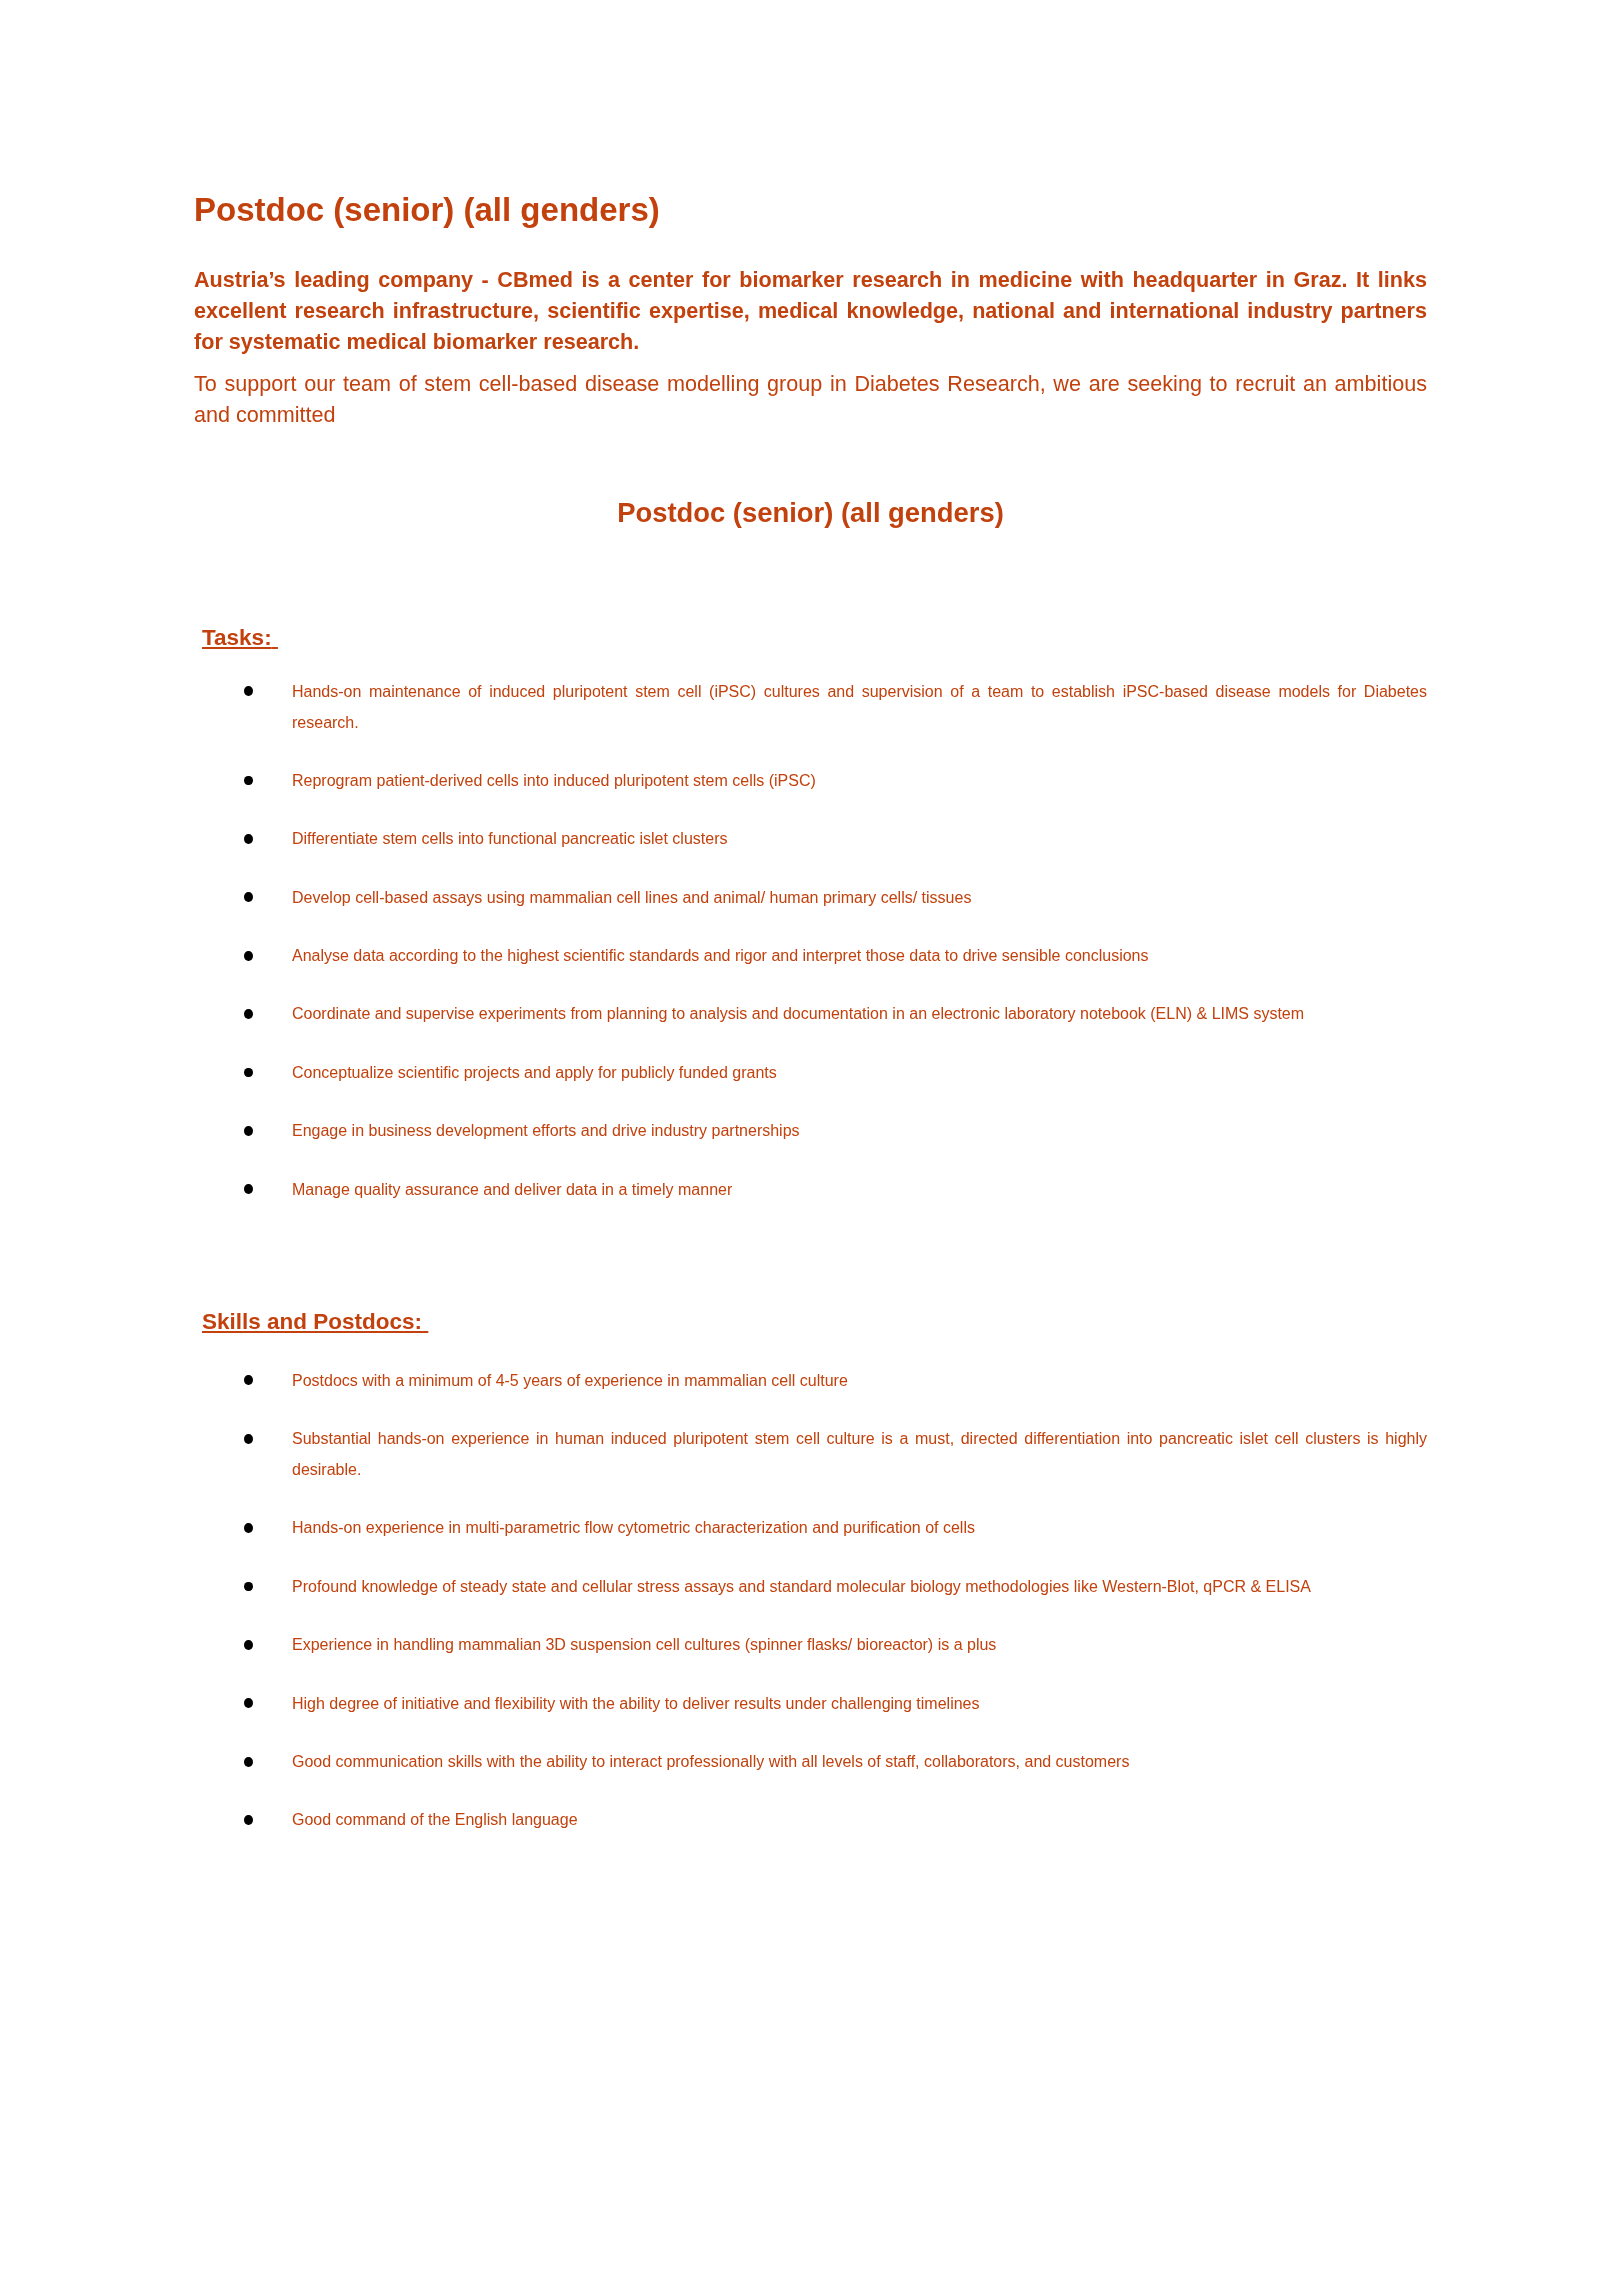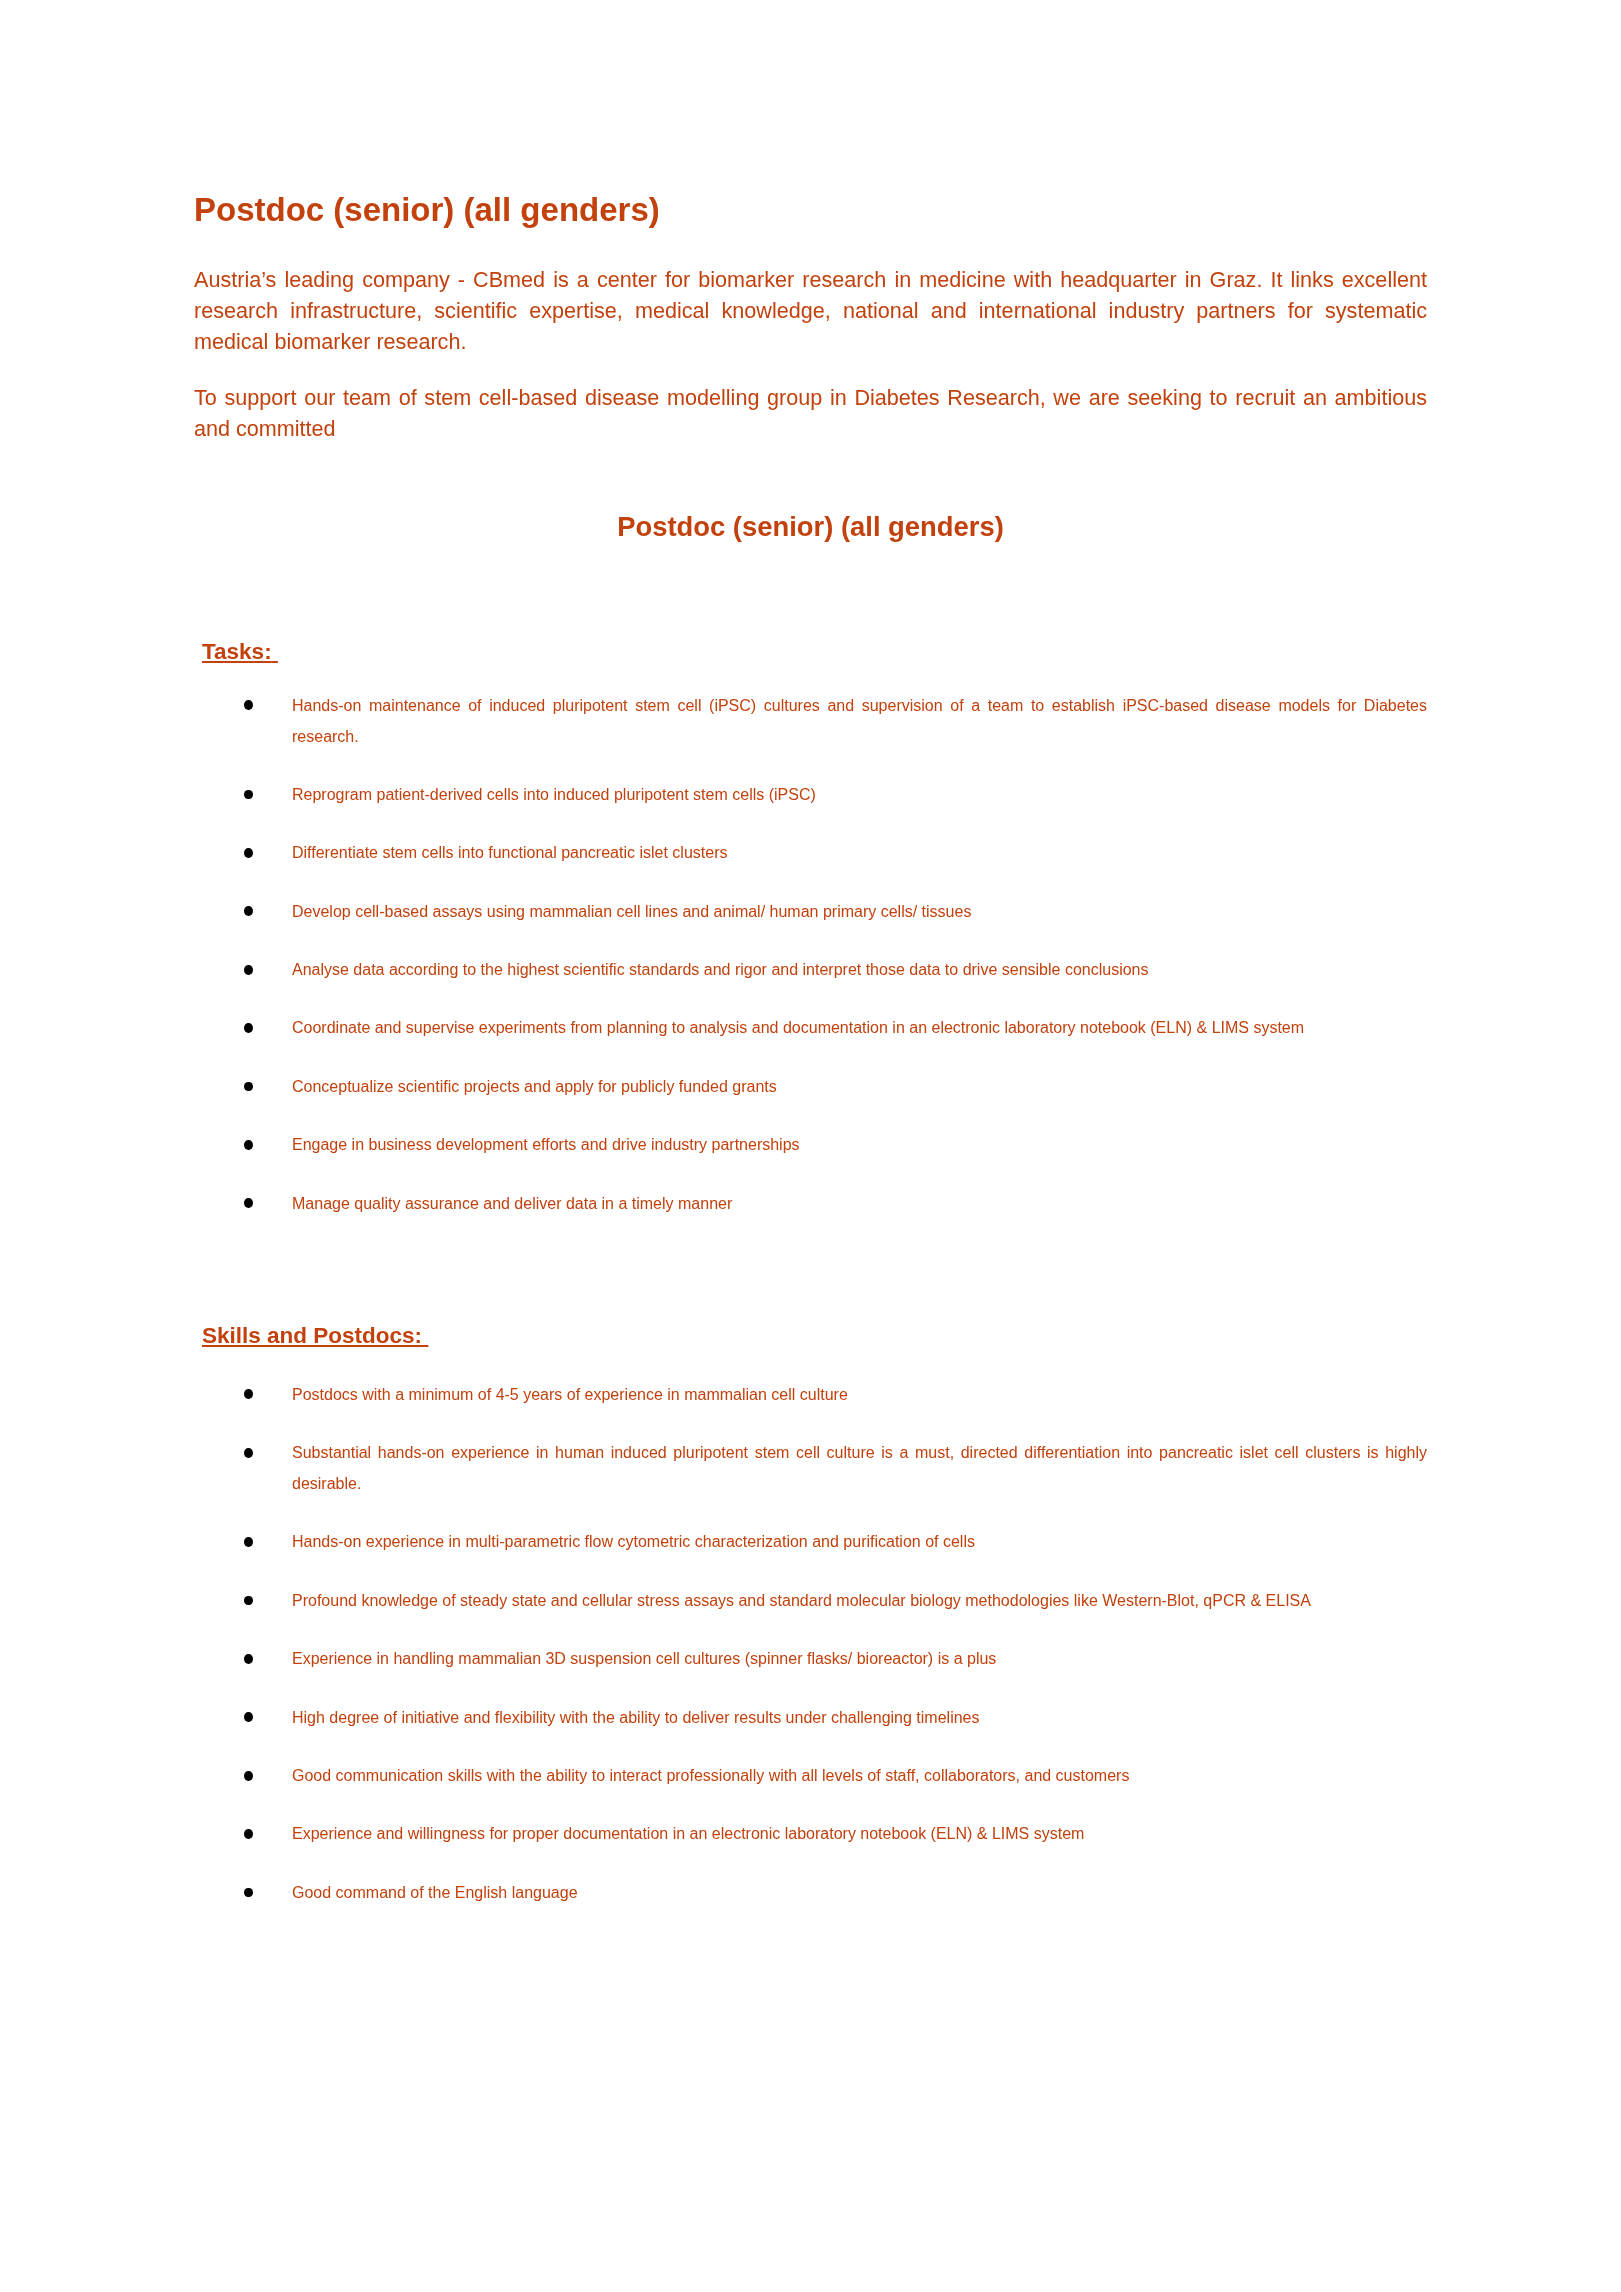--- a/index.html
+++ b/index.html
@@ -23,21 +23,21 @@
     line-height: 39px;
     font-weight: bold;
     margin: 0 0 35px 0;
   }
   p.body-text {
     font-size: 21.6px;
     line-height: 31px;
     text-align: justify;
     margin: 0;
   }
-  p.para-first { margin-bottom: 25px; }
+  p.para-first { margin-bottom: 11px; font-weight: bold; }
   h2.position-heading {
     font-size: 27.4px;
     line-height: 31px;
     font-weight: bold;
     text-align: center;
     margin: 67px 0 0 0;
   }
   h3.section-heading {
     font-size: 22.5px;
     line-height: 31px;
@@ -103,18 +103,17 @@
   <h3 class="section-heading section-heading-skills"><span class="u">Skills and Postdocs:</span></h3>
 
   <ul class="bullet-list bullet-list-skills">
     <li>Postdocs with a minimum of 4-5 years of experience in mammalian cell culture</li>
     <li>Substantial hands-on experience in human induced pluripotent stem cell culture is a must, directed differentiation into pancreatic islet cell clusters is highly desirable.</li>
     <li>Hands-on experience in multi-parametric flow cytometric characterization and purification of cells</li>
     <li>Profound knowledge of steady state and cellular stress assays and standard molecular biology methodologies like Western-Blot, qPCR &amp; ELISA</li>
     <li>Experience in handling mammalian 3D suspension cell cultures (spinner flasks/ bioreactor) is a plus</li>
     <li>High degree of initiative and flexibility with the ability to deliver results under challenging timelines</li>
     <li>Good communication skills with the ability to interact professionally with all levels of staff, collaborators, and customers</li>
-    <li>Experience and willingness for proper documentation in an electronic laboratory notebook (ELN) &amp; LIMS system</li>
     <li>Good command of the English language</li>
   </ul>
 
 </div>
 
 
 </body></html>

